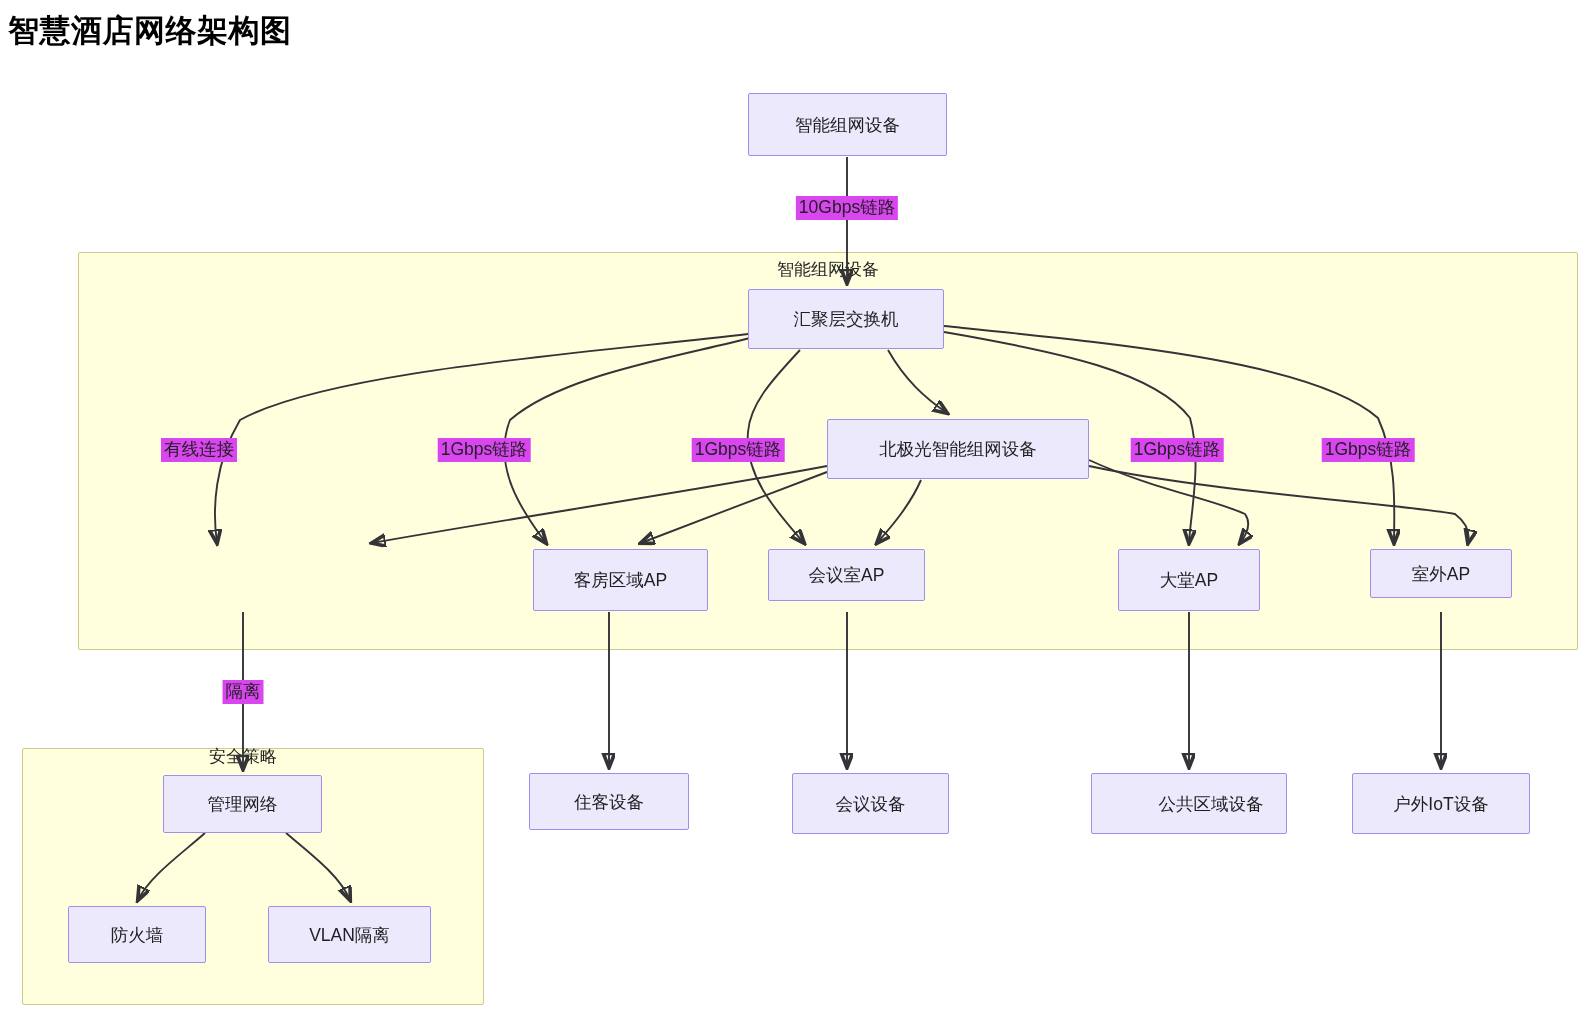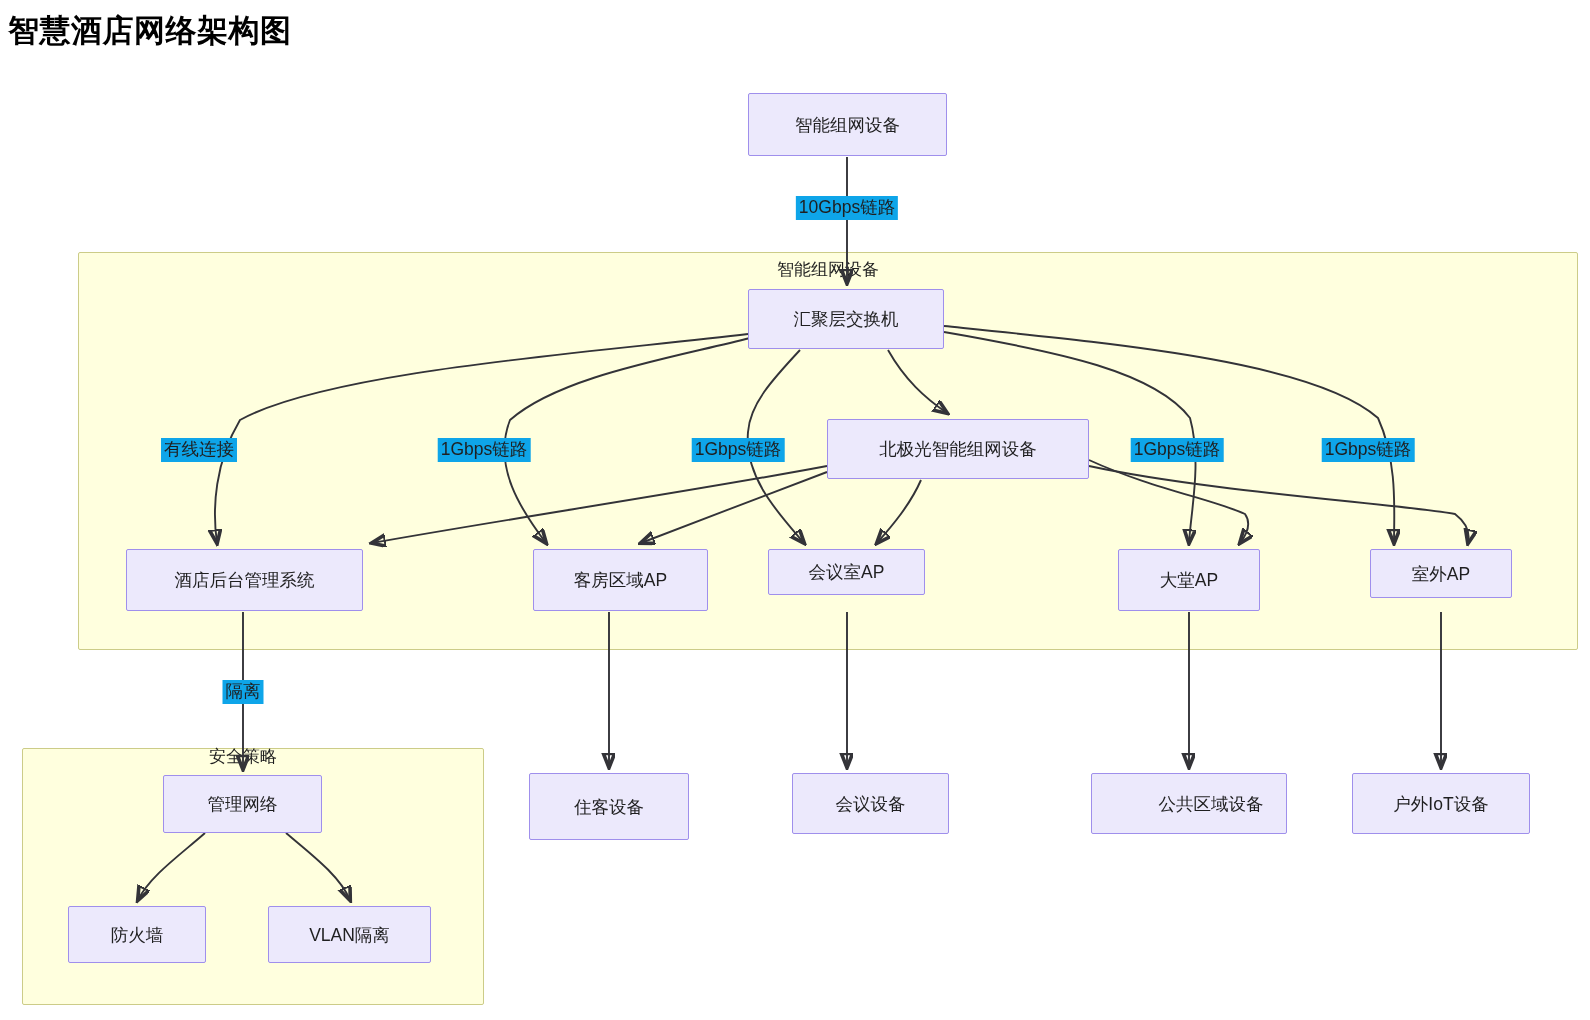--- a/index.html
+++ b/index.html
@@ -47,21 +47,21 @@
     display: flex;
     align-items: center;
     justify-content: center;
     border-radius: 2px;
     font-size: 17.5px;
     color: #1f1f20;
     white-space: nowrap;
   }
   .edge-label {
     position: absolute;
-    background: #0ea5e9;
+    background: #d946ef;
     color: #1f1f20;
     font-size: 17.5px;
     padding: 1px 3px;
     white-space: nowrap;
     transform: translateX(-50%);
     line-height: 1.25;
   }
   svg.edges {
     position: absolute;
     left: 0;
@@ -131,26 +131,25 @@
     <path d="M243,612 L243,769" marker-end="url(#arrow)"></path>
 
     <path d="M205,833 C180,855 150,876 138,900" marker-end="url(#arrow)"></path>
 
     <path d="M286,833 C312,855 340,876 350,900" marker-end="url(#arrow)"></path>
   </svg>
 
   <div class="node" id="node-0" style="left: 748px; top: 93px; width: 199px; height: 63px;">智能组网设备</div>
   <div class="node" id="node-1" style="left: 748px; top: 289px; width: 196px; height: 60px;">汇聚层交换机</div>
   <div class="node" id="node-2" style="left: 827px; top: 419px; width: 262px; height: 60px;">北极光智能组网设备</div>
-  <div class="node" id="node-3" style="left: 126px; top: 549px; width: 237px; height: 62px;">酒店后台管理系统</div>
   <div class="node" id="node-4" style="left: 521px; top: 549px; width: 175px; height: 62px; margin-left: 12px;">客房区域AP</div>
-  <div class="node" id="node-5" style="left: 768px; top: 549px; width: 157px; height: 46px;">会议室AP</div>
+  <div class="node" id="node-5" style="left: 768px; top: 549px; width: 157px; height: 52px;">会议室AP</div>
   <div class="node" id="node-6" style="left: 1118px; top: 549px; width: 142px; height: 62px;">大堂AP</div>
   <div class="node" id="node-7" style="left: 1370px; top: 549px; width: 142px; height: 49px;">室外AP</div>
-  <div class="node" id="node-8" style="left: 529px; top: 773px; width: 160px; height: 67px;">住客设备</div>
+  <div class="node" id="node-8" style="left: 529px; top: 773px; width: 160px; height: 57px;">住客设备</div>
   <div class="node" id="node-9" style="left: 768px; top: 773px; width: 157px; height: 61px; margin-left: 24px;">会议设备</div>
   <div class="node" id="node-10" style="left: 1091px; top: 773px; width: 196px; height: 61px; padding-left: 44px;">公共区域设备</div>
   <div class="node" id="node-11" style="left: 1352px; top: 773px; width: 178px; height: 61px;">户外IoT设备</div>
   <div class="node" id="node-12" style="left: 163px; top: 775px; width: 159px; height: 58px;">管理网络</div>
   <div class="node" id="node-13" style="left: 68px; top: 906px; width: 138px; height: 57px;">防火墙</div>
   <div class="node" id="node-14" style="left: 268px; top: 906px; width: 163px; height: 57px;">VLAN隔离</div>
 
   <div class="edge-label" id="elab-0" style="left: 847px; top: 196px;">10Gbps链路</div>
   <div class="edge-label" id="elab-1" style="left: 199px; top: 438px;">有线连接</div>
   <div class="edge-label" id="elab-2" style="left: 484px; top: 438px;">1Gbps链路</div>

